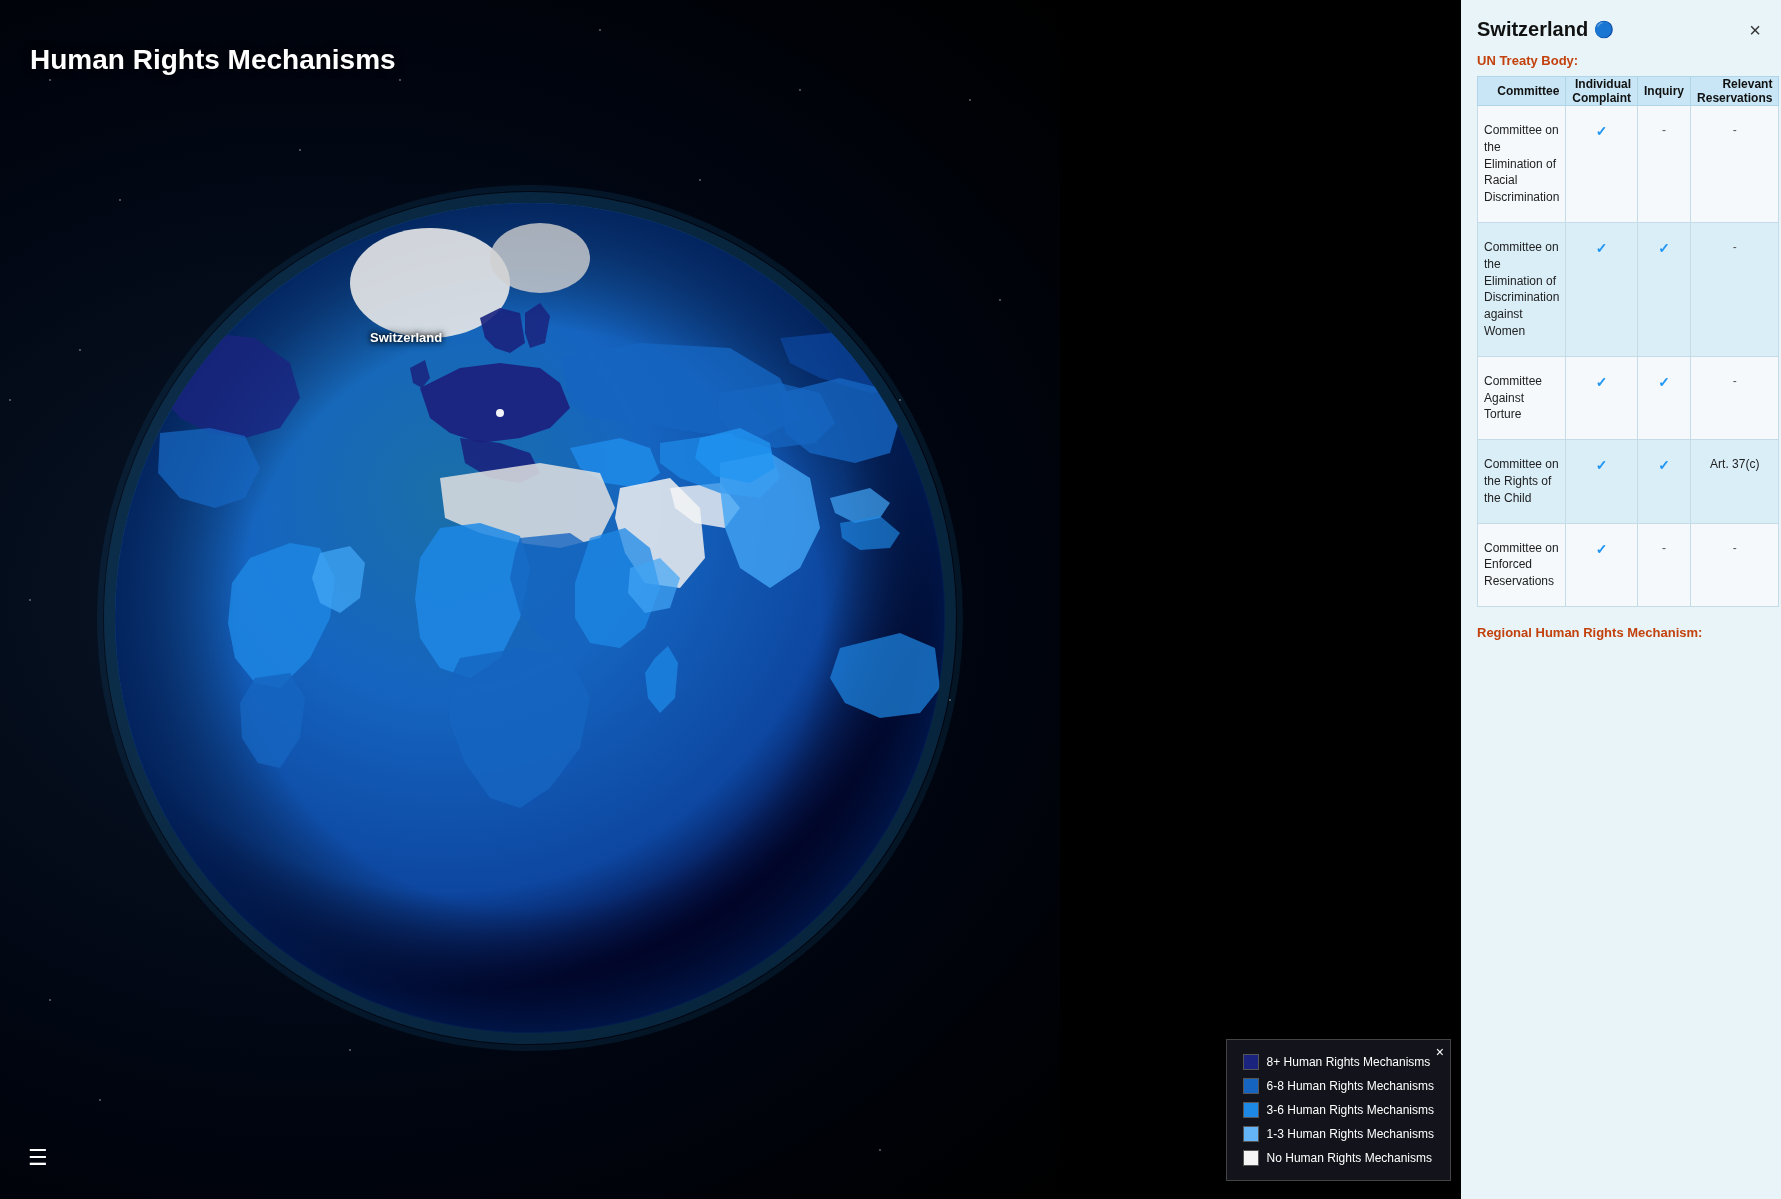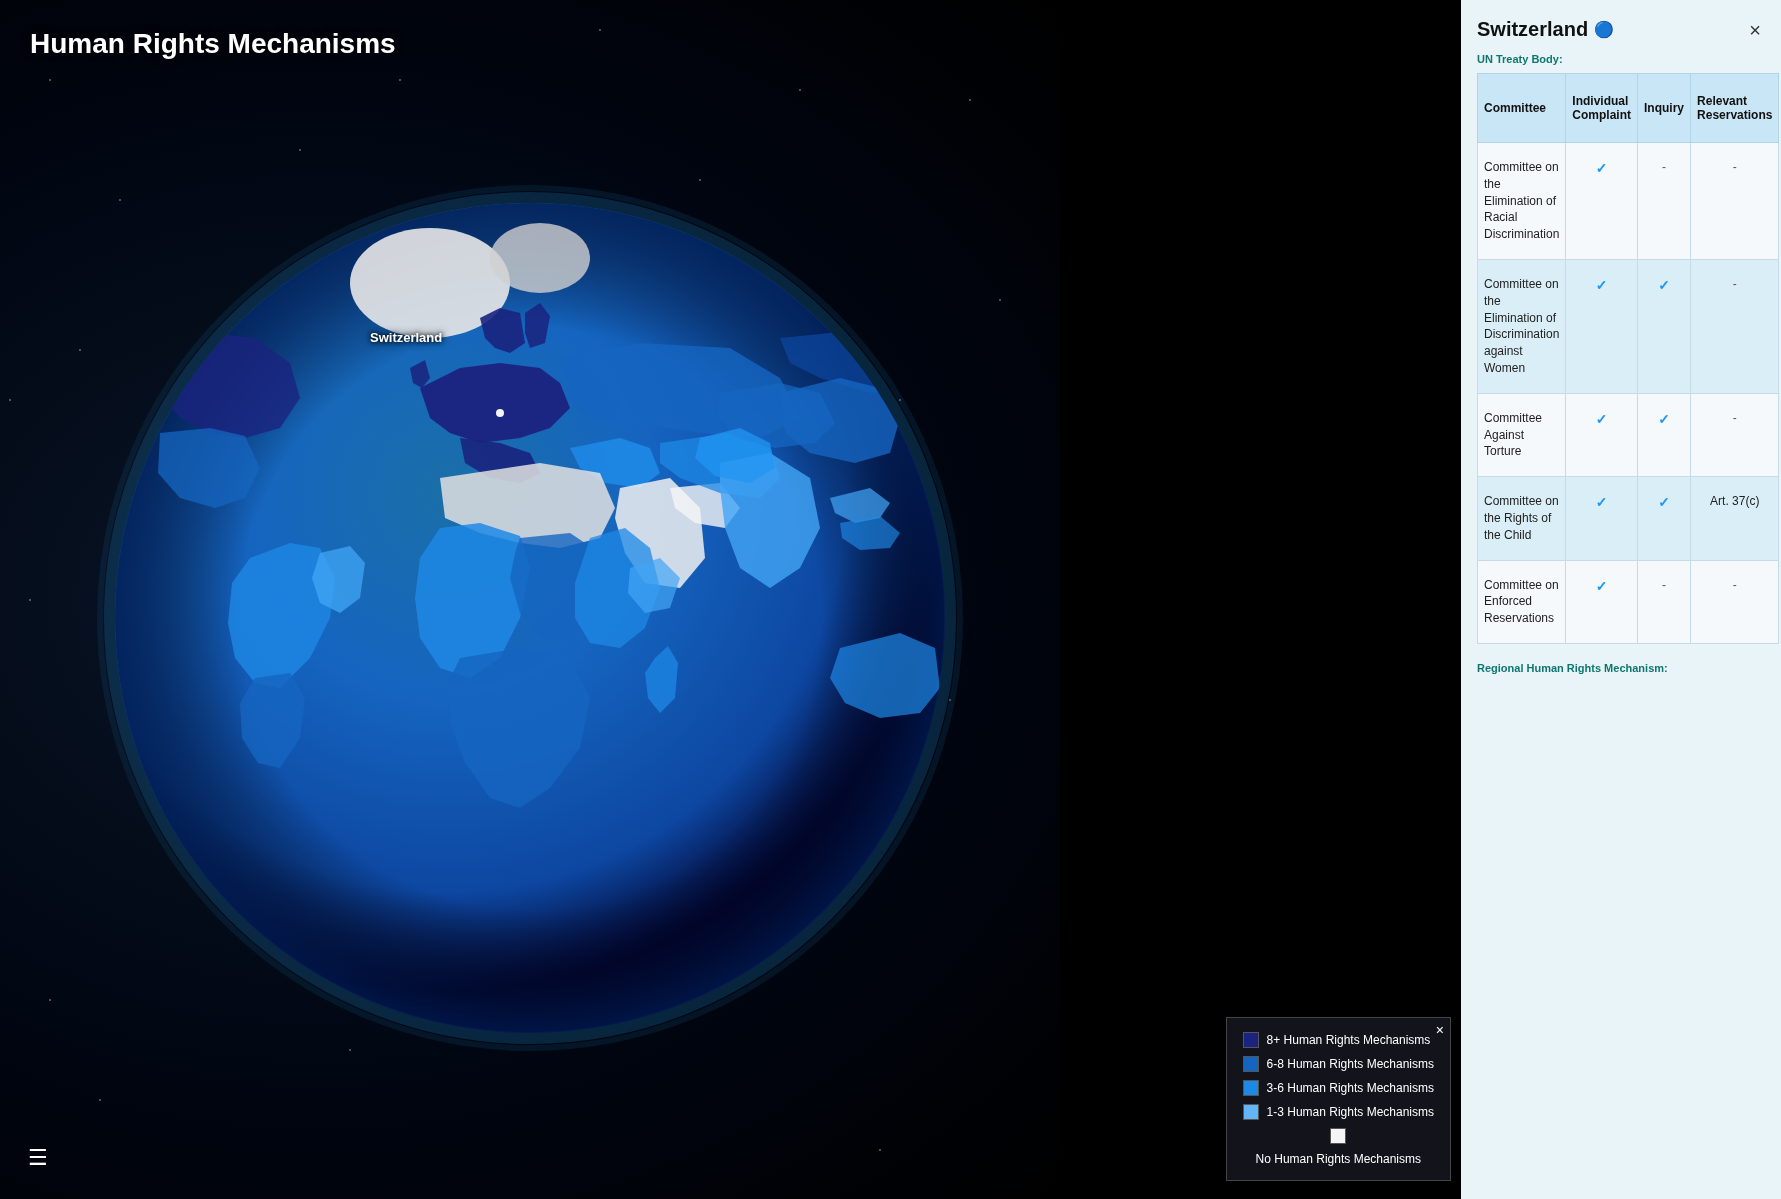--- a/index.html
+++ b/index.html
@@ -63,21 +63,21 @@
       top: 50%;
       left: 50%;
       transform: translate(-50%, -48%);
       width: 900px;
       height: 900px;
     }
 
     
     #page-title {
       position: absolute;
-      top: 28px;
+      top: 44px;
       left: 30px;
       color: #fff;
       font-size: 28px;
       font-weight: bold;
       font-family: Arial, sans-serif;
       text-shadow: 0 0 10px rgba(0,0,0,0.8);
       z-index: 10;
     }
 
     
@@ -141,42 +141,42 @@
       background: none;
       border: none;
       font-size: 20px;
       cursor: pointer;
       color: #333;
       padding: 0 4px;
       line-height: 1;
     }
 
     .section-label {
-      font-size: 11px;
-      font-weight: bold;
-      color: #0f766e;
+      font-size: 13px;
+      font-weight: bold;
+      color: #c2410c;
       margin-bottom: 8px;
       margin-top: 8px;
     }
 
     
     .data-table {
       width: 100%;
       border-collapse: collapse;
       font-size: 12px;
       margin-bottom: 18px;
     }
 
     .data-table thead tr {
       background: #c8e6f5;
     }
 
     .data-table thead th {
-      padding: 20px 6px;
-      text-align: left;
+      padding: 0 6px;
+      text-align: right;
       font-weight: bold;
       color: #111;
       font-size: 12px;
       border: 1px solid #b0d4e8;
     }
 
     .data-table tbody tr:nth-child(odd) {
       background: #f5f9fc;
     }
 
@@ -230,21 +230,20 @@
       display: flex;
       align-items: center;
       gap: 8px;
       margin-bottom: 8px;
       color: #fff;
       font-size: 12px;
     }
 
     .legend-item:last-child {
       margin-bottom: 0;
-      flex-direction: column;
     }
 
     .legend-color-box {
       width: 16px;
       height: 16px;
       flex-shrink: 0;
       border: 1px solid #555;
     }
   </style>
 </head>

